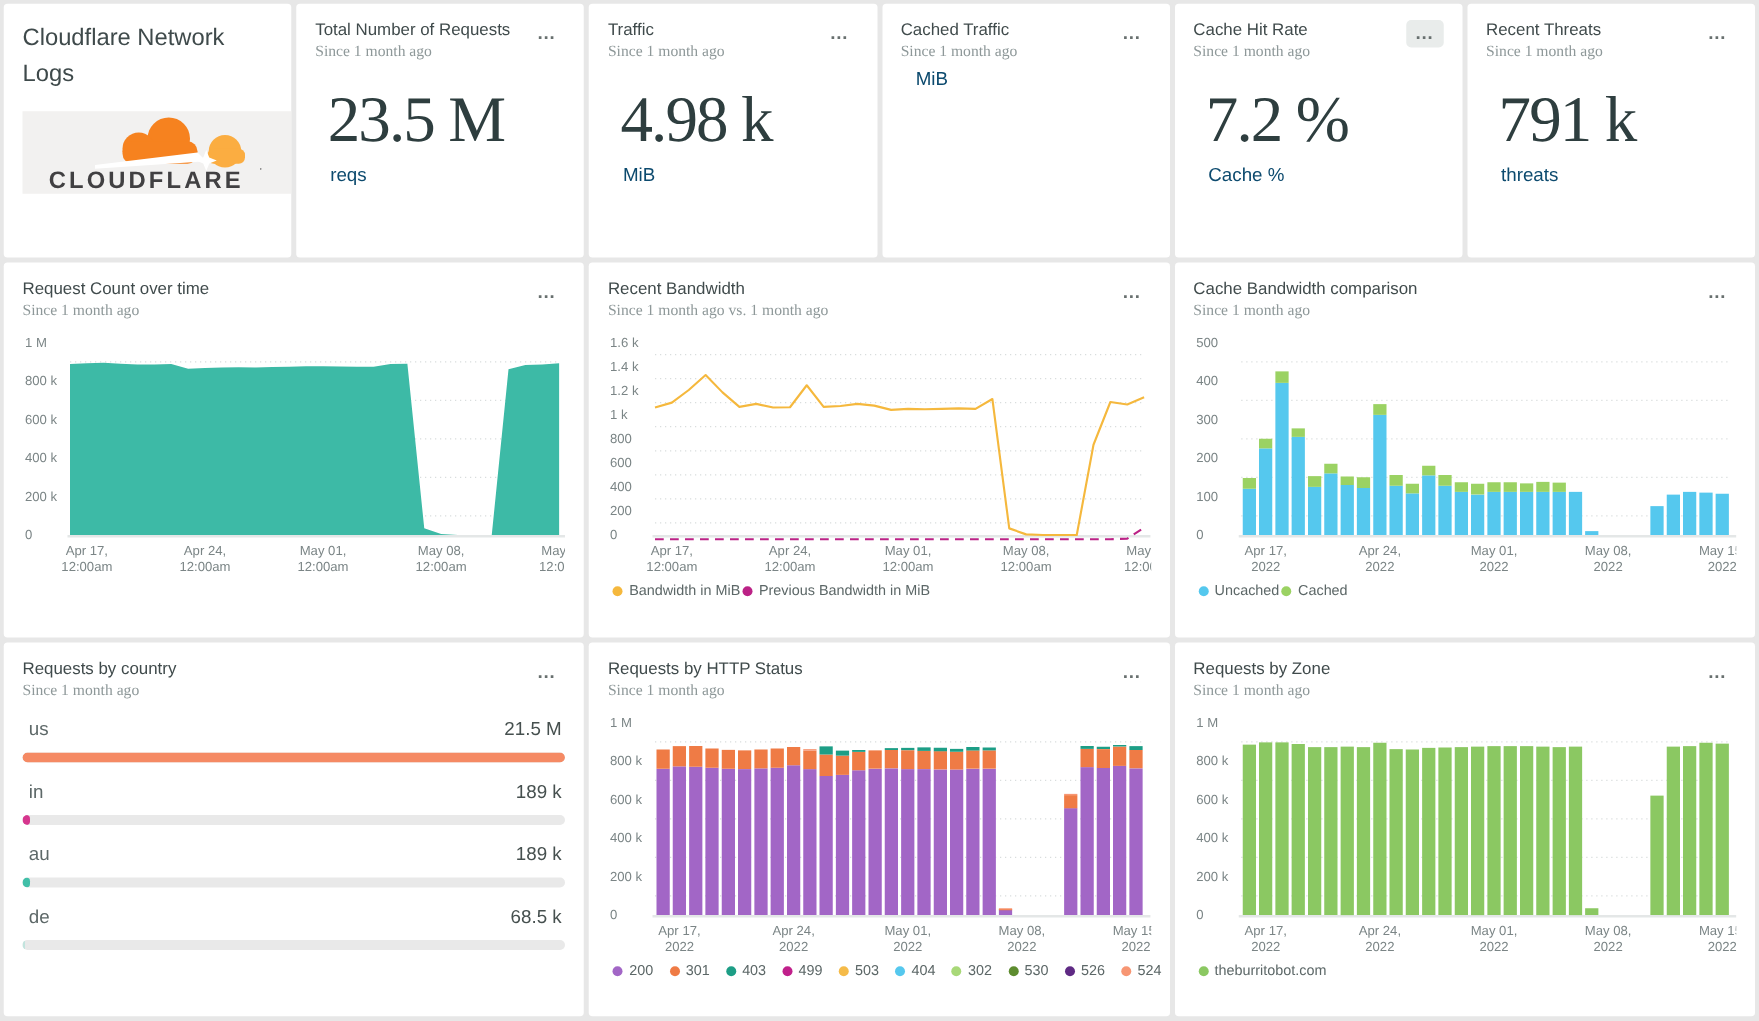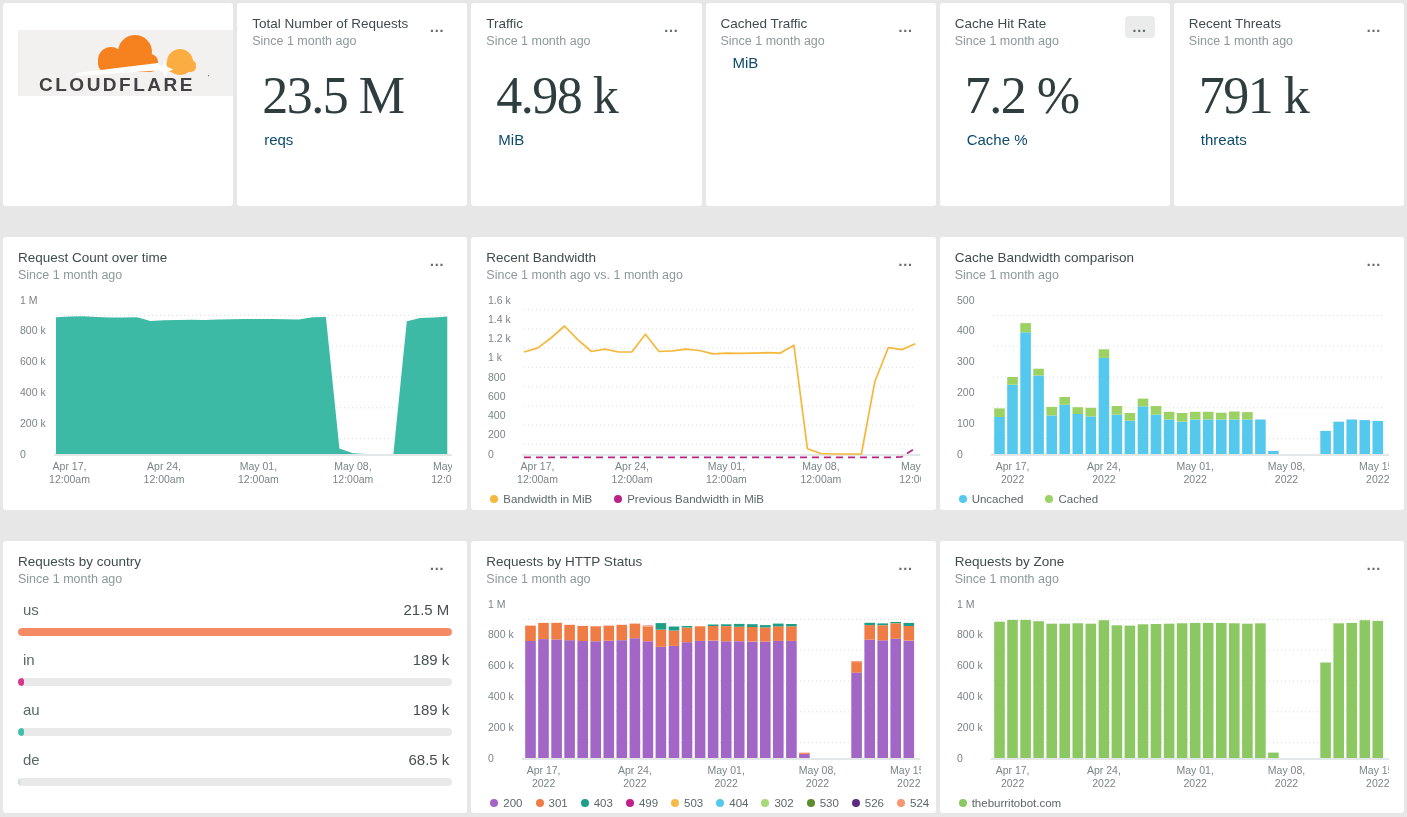--- a/index.html
+++ b/index.html
@@ -1,48 +1,49 @@
 <!DOCTYPE html>
 <html><head>
 <meta charset="utf-8">
 <style>
   html,body{margin:0;padding:0;background:#e7e7e7;font-family:"Liberation Sans",sans-serif;}
   .grid{width:1407px;height:817px;box-sizing:border-box;display:grid;
         grid-template-columns:repeat(6,1fr);grid-template-rows:203px 300px 299px;
         gap:4px;padding:3px;}
   .card{background:#fff;border-radius:3px;padding:13px 15px;overflow:hidden;position:relative;box-sizing:border-box;}
-  .w2{grid-column:span 2;margin-top:27px;}
+  .w2{grid-column:span 2;}
   .hd{display:flex;justify-content:space-between;align-items:flex-start;}
   .t{font-size:13.5px;font-weight:400;color:#404b4c;}
-  .s{font-size:12.5px;color:#8e9899;margin-top:3px;}
+  .s{font-size:12.5px;color:#8e9899;margin-top:3px;font-family:Liberation Serif, serif;}
   .more{border:none;background:none;color:#68706f;font-size:15px;font-weight:700;cursor:pointer;
         padding:2px 7px;border-radius:4px;line-height:14px;height:22px;letter-spacing:1px;}
   .more.hl{background:#e9eceb;}
   .bigtitle{font-size:19px;color:#3f4a4b;line-height:1.55;max-width:190px;}
   .logobox{margin-top:14px;background:#f2f1f0;width:218px;height:66px;}
   .val{font-size:52px;color:#2e3e3f;margin:18px 0 0 10px;letter-spacing:-1.5px;white-space:nowrap;font-family:Liberation Serif, serif;}
   .unit{font-size:15px;color:#0c4a6e;margin:6px 0 0 12px;}
   .plot{width:100%;height:205px;display:block;margin-top:4px;}
   svg text.ax{font-size:10.5px;fill:#7b8586;font-family:"Liberation Sans",sans-serif;}
-  .legend{display:flex;gap:22px;align-items:center;margin-top:2px;padding-left:4px;
+  .legend{display:flex;gap:2px;align-items:center;margin-top:2px;padding-left:4px;
           font-size:11.5px;color:#5c6767;flex-wrap:nowrap;}
   .li{display:flex;align-items:center;white-space:nowrap;}
   .dot{width:8px;height:8px;border-radius:50%;display:inline-block;margin-right:5px;flex:none;}
   .crow{margin-top:15px;}
   .crl{display:flex;justify-content:space-between;font-size:15px;color:#5d6868;padding:0 3px 0 5px;}
   .crv{color:#46504f;text-align:center;}
   .track{height:8px;background:#e9e9e9;border-radius:4px;margin-top:10px;overflow:hidden;}
   .fill{height:100%;border-radius:4px;}
 </style>
 </head>
 <body>
 
 <div class="grid">
 
   <div class="card">
+    <div class="bigtitle">Cloudflare Network Logs</div>
     <div class="logobox">
       <svg width="198" height="66" viewBox="0 0 198 66">
         <g>
           <circle cx="162" cy="32" r="13" fill="#fbad41"></circle>
           <rect x="148" y="30" width="30" height="12" rx="5" fill="#fbad41"></rect>
           <circle cx="117" cy="22" r="17" fill="#f6821f"></circle>
           <circle cx="93" cy="30" r="13" fill="#f6821f"></circle>
           <rect x="80" y="24" width="60" height="18" rx="8" fill="#f6821f"></rect>
           <polygon points="58,43 140,33 147,40 58,46" fill="#ffffff"></polygon>
           <path d="M147 31 l2.4 6 6 2.4 -6 2.4 -2.4 6 -2.4 -6 -6 -2.4 6 -2.4 z" fill="#ffffff"></path>

